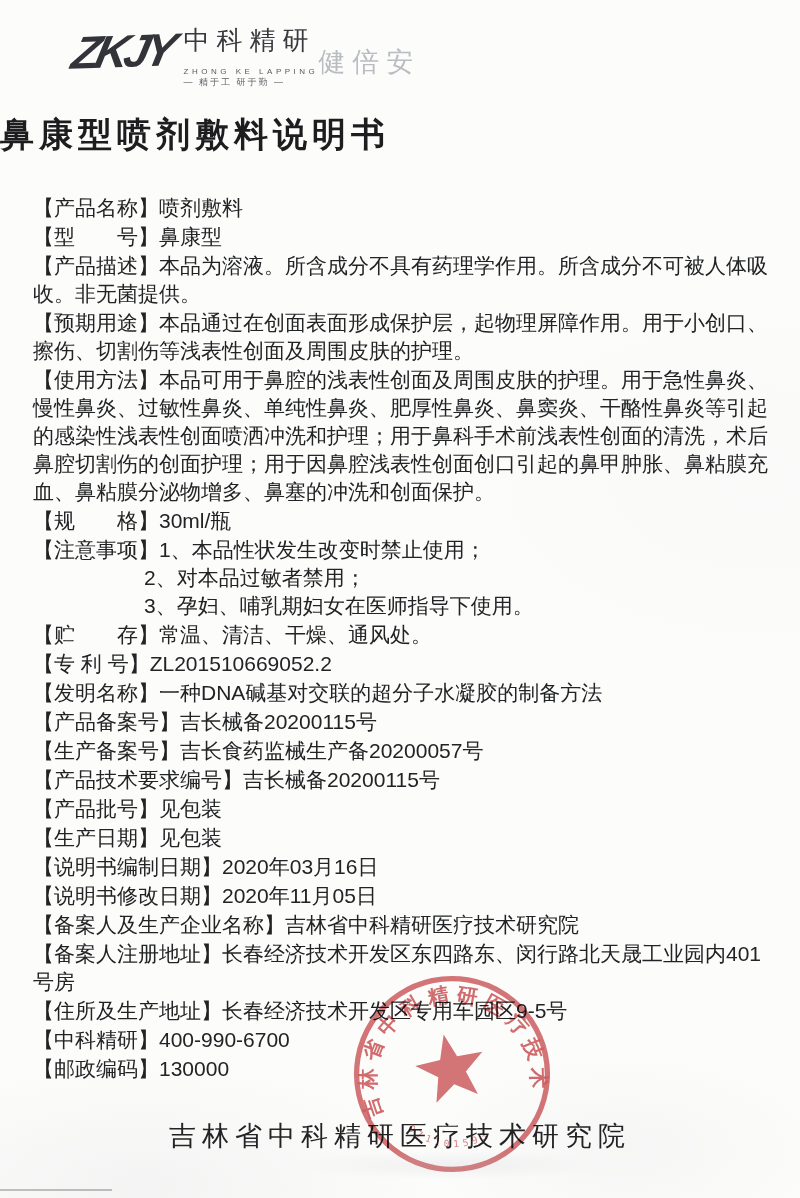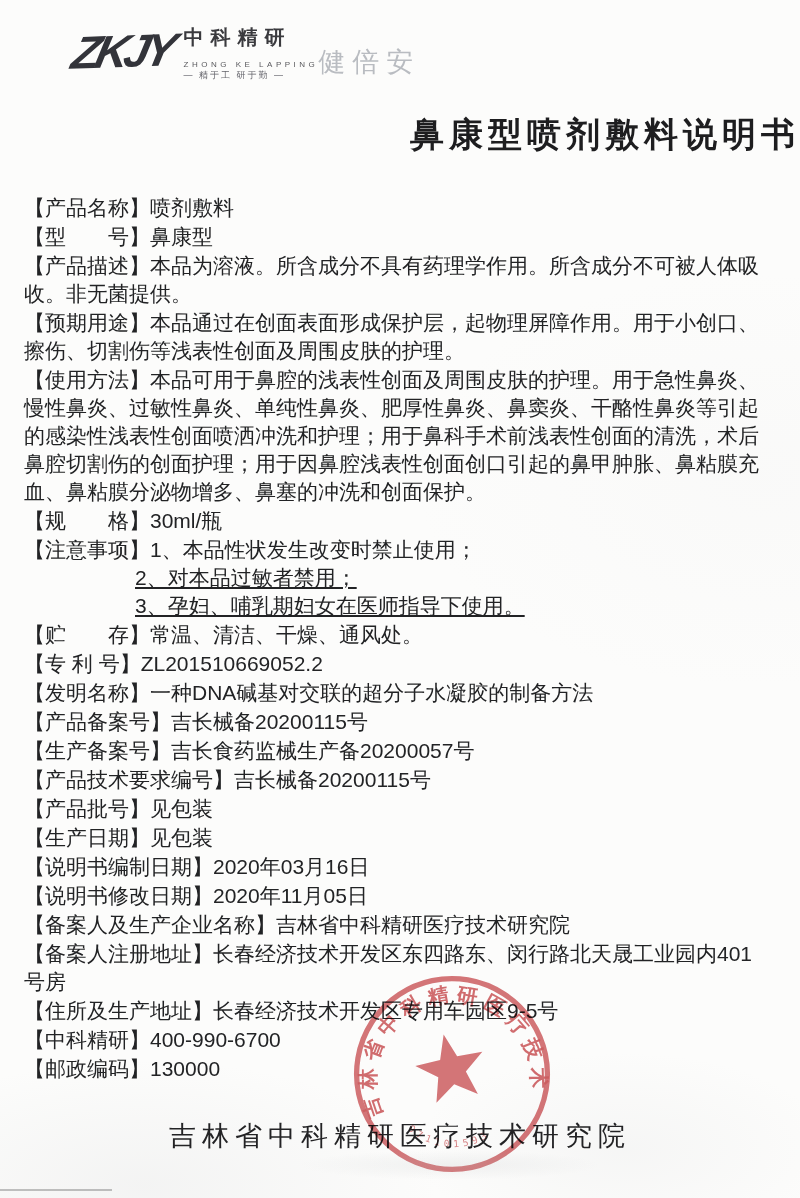--- a/index.html
+++ b/index.html
@@ -20,41 +20,41 @@
   }
   
   .header{position:absolute;left:74px;top:22px;display:flex;align-items:flex-start;}
   .logo-mark{
     display:inline-block;font-weight:800;font-style:italic;
     font-size:46px;letter-spacing:-5px;color:#33343a;
     transform:skewX(-14deg) rotate(-2deg);line-height:1;
     padding-top:6px;
   }
   .logo-text{margin-left:12px;padding-top:4px;}
-  .logo-cn{font-size:20px;font-weight:700;letter-spacing:7px;color:#3a3a3e;line-height:1.1;}
+  .logo-cn{font-size:26px;font-weight:400;letter-spacing:7px;color:#3a3a3e;line-height:1.1;}
   .logo-en{font-size:8px;letter-spacing:3.5px;color:#5a5a5e;margin-top:12px;}
   .logo-tag{font-size:9px;letter-spacing:2px;color:#63636a;margin-top:0;}
   .product-brand{
     font-size:27px;color:#b9bcc1;letter-spacing:7px;
     margin-left:0;padding-top:22px;font-weight:400;
   }
   
   .title{
     position:absolute;left:0;top:112px;width:100%;
-    text-align:right;font-size:34px;font-weight:700;
+    text-align:left;font-size:34px;font-weight:700;
     letter-spacing:5px;color:#1d1d1f;margin:0;
   }
   
   .sections{
-    position:absolute;left:24px;top:194px;width:740px;
+    position:absolute;left:33px;top:194px;width:740px;
     font-size:21px;line-height:28px;color:#222325;
   }
   .row{margin:0 0 1px 0;}
   .row .lbl{letter-spacing:0;}
-  .row .sub{padding-left:111px;text-decoration:underline;}
+  .row .sub{padding-left:111px;}
   
   .footer{
     position:absolute;left:0;top:1118px;width:100%;text-align:center;
     font-size:27px;letter-spacing:6px;color:#232325;font-weight:400;
   }
   
   .seal{
     position:absolute;left:346px;top:968px;width:212px;height:212px;
     transform:rotate(-12deg);
     opacity:.88;mix-blend-mode:multiply;pointer-events:none;

